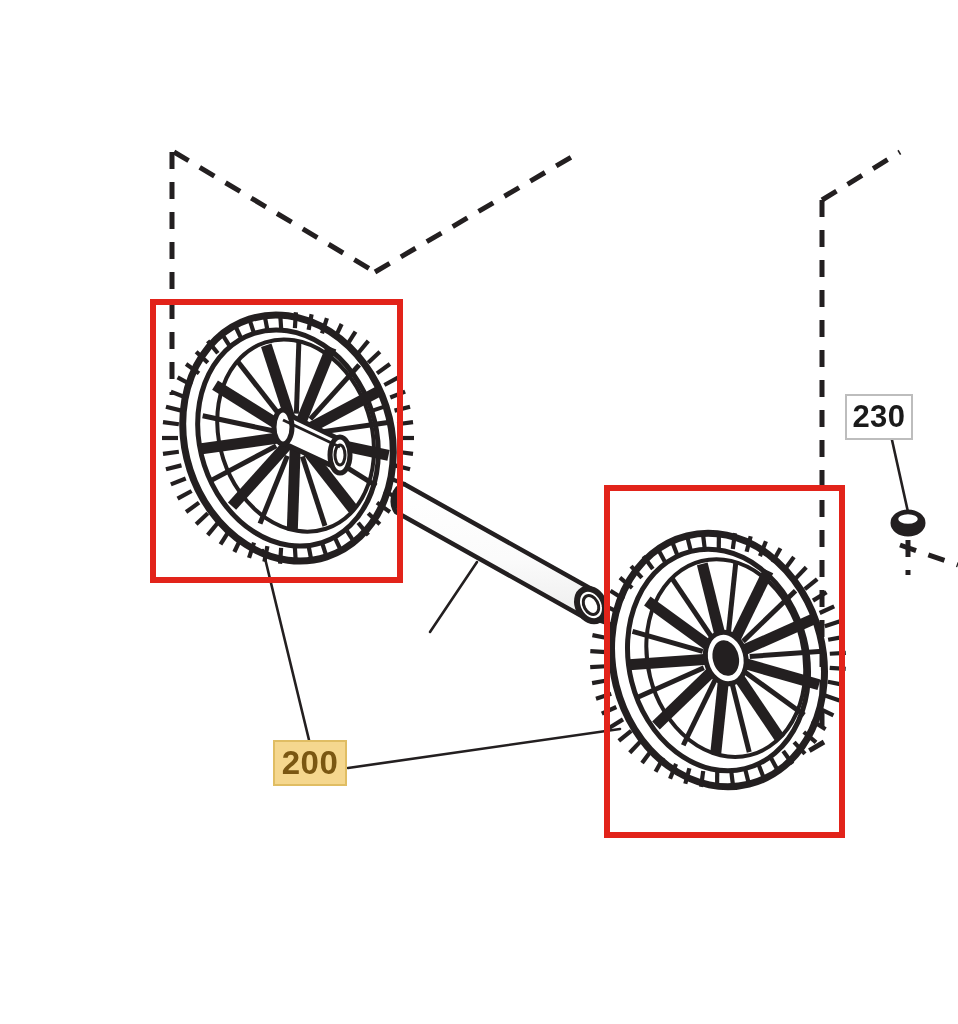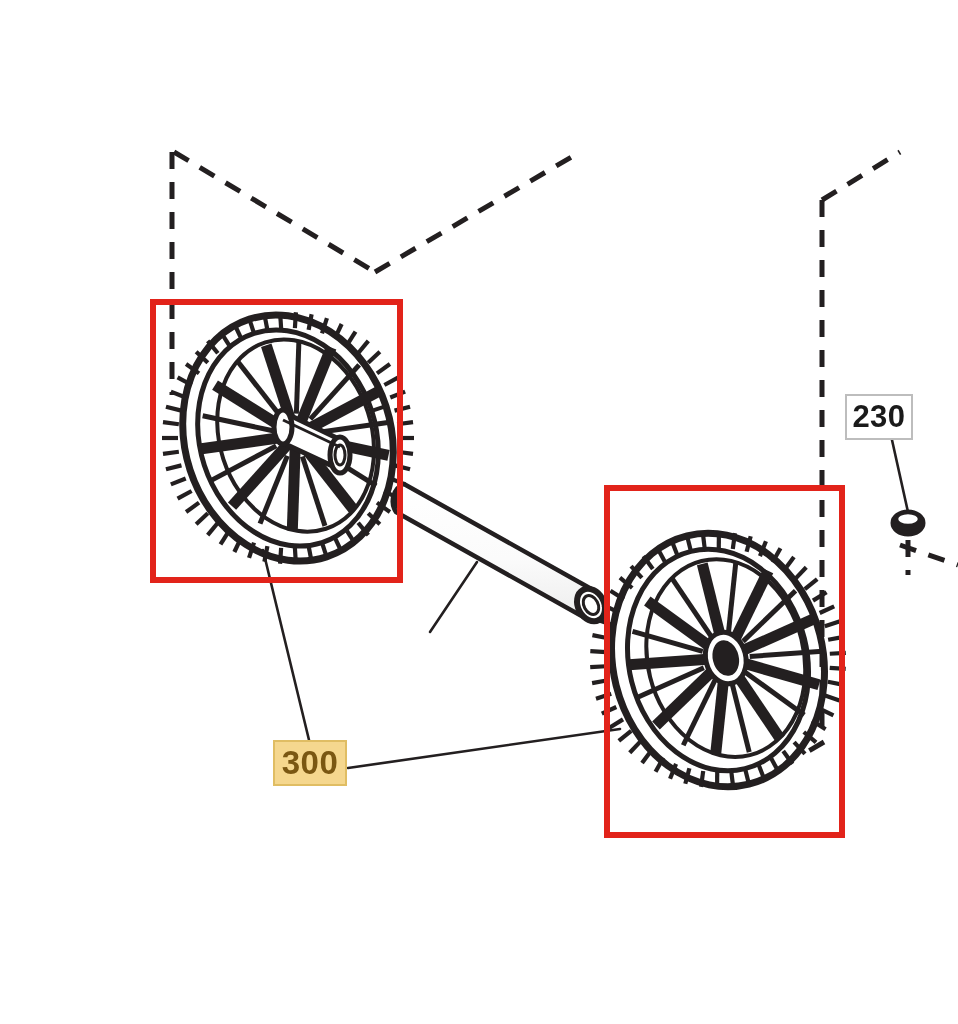--- a/index.html
+++ b/index.html
@@ -340,16 +340,16 @@
     </g>
 
   </svg>
 
   <div class="callout callout-plain" id="callout-230">
     <span>230</span>
   </div>
 
 
   <div class="callout callout-highlight" id="callout-300">
-    <span>300</span>
+    <span>200</span>
   </div>
 
 </div>
 
 </body></html>

